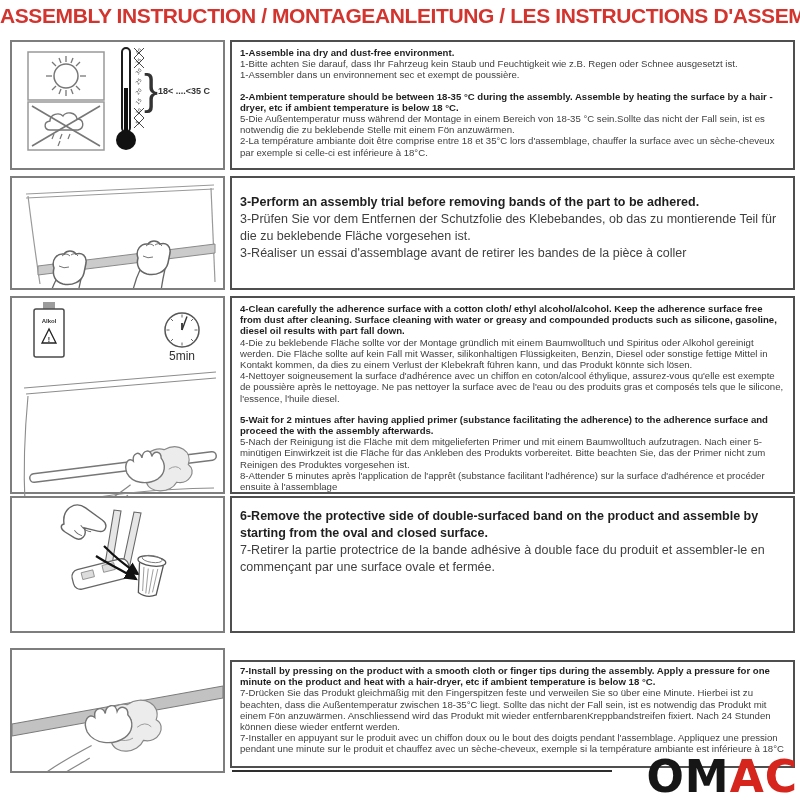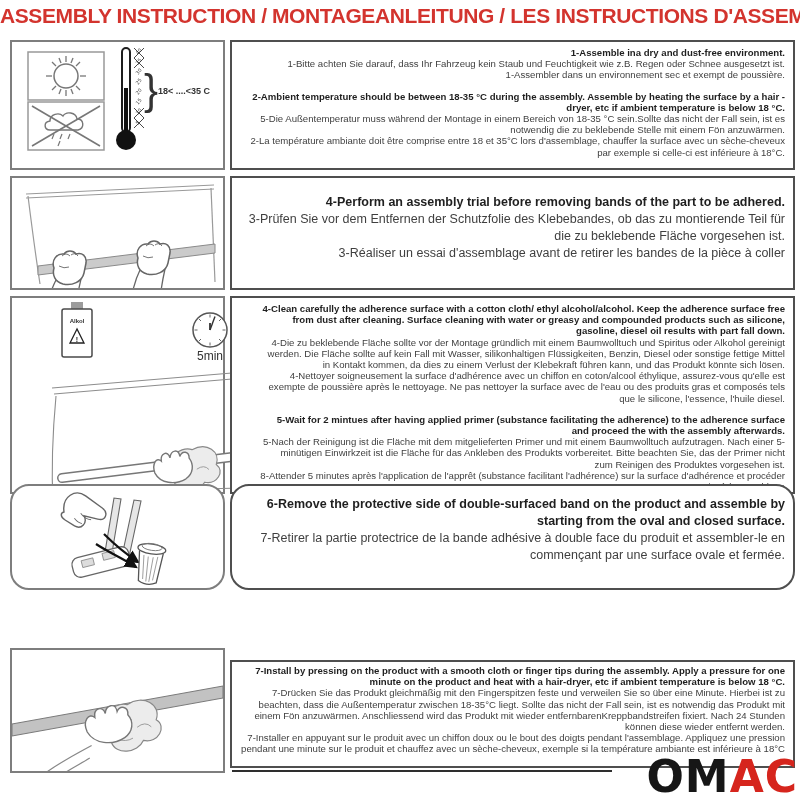--- a/index.html
+++ b/index.html
@@ -4,26 +4,26 @@
 <style>
   html,body{margin:0;padding:0;background:#fff;}
   body{width:800px;height:800px;position:relative;font-family:"Liberation Sans",sans-serif;color:#3c3c3c;}
   .page{position:absolute;inset:0;background:#fff;}
 
   .doc-title{position:absolute;top:4px;left:0;right:0;margin:0;text-align:center;
     color:#d3342e;font-size:21px;font-weight:bold;letter-spacing:-0.4px;white-space:nowrap;}
 
   .fig{position:absolute;left:10px;width:215px;border:2px solid #7e7e7e;box-sizing:border-box;background:#fff;}
   .txtbox{position:absolute;left:230px;width:565px;border:2px solid #4f4f4f;box-sizing:border-box;
-    background:#fff;padding:5px 8px;overflow:hidden;text-align:right;}
+    background:#fff;padding:5px 8px;overflow:hidden;}
 
   .r1{top:40px;height:130px;}
   .r2{top:176px;height:114px;}
-  .r3{top:296px;height:198px;padding-left:28px;}
-  .r4{top:484px;height:106px;border-radius:19px;}
+  .r3{top:296px;height:198px;}
+  .r4{top:496px;height:137px;}
   .fig.r5{top:648px;height:125px;}
   .txtbox.r5{top:660px;height:108px;padding-top:3px;}
 
   .txt-sm p{margin:0;font-size:9.6px;line-height:11.2px;color:#3f3f3f;}
   .txt-sm p.en{font-weight:bold;color:#1f1f1f;}
   .gap{height:10px;}
   .txt-lg{padding-top:16px;}
   .txt-lg p{margin:0;font-size:12.5px;line-height:17px;color:#3f3f3f;}
   .txt-lg p.en{font-weight:bold;color:#1f1f1f;}
   .txtbox.r4{padding-top:10px;}
@@ -132,21 +132,21 @@
       </g>
       <g transform="translate(126,70)">
         <path d="M2,22 C-2,30 -5,40 -7,52 M27,21 C25,30 23,40 22,52" fill="none" stroke="#666" stroke-width="1.3"></path>
         <path d="M0,10 C-3,2 3,-5 10,-4 C13,-8 19,-8 22,-4 C28,-6 33,-2 32,5 L30,15 C28,24 18,28 9,26 C1,24 -2,17 0,10 Z" fill="#fff" stroke="#666" stroke-width="1.5"></path>
         <path d="M8,-2 q4,-4 8,0 M17,-3 q4,-3 7,1 M5,8 q5,3 10,1" fill="none" stroke="#666" stroke-width="0.9"></path>
       </g>
     </svg>
   </div>
 
   <div class="txtbox r2 txt-lg">
-    <p class="en">4-Perform an assembly trial before removing bands of the part to be adhered.</p>
+    <p class="en">3-Perform an assembly trial before removing bands of the part to be adhered.</p>
     <p>3-Prüfen Sie vor dem Entfernen der Schutzfolie des Klebebandes, ob das zu montierende Teil für die zu beklebende Fläche vorgesehen ist.</p>
     <p>3-Réaliser un essai d'assemblage avant de retirer les bandes de la pièce à coller</p>
   </div>
 
   <div class="fig r3">
     <svg viewBox="0 0 211 210" width="211" height="210">
       <g>
         <rect x="31" y="4" width="12" height="8" fill="#9c9c9c"></rect>
         <rect x="22" y="11" width="30" height="48" rx="2" fill="#fff" stroke="#4a4a4a" stroke-width="1.5"></rect>
         <text x="37" y="25" font-size="6" font-weight="bold" fill="#333" text-anchor="middle">Alkol</text>

